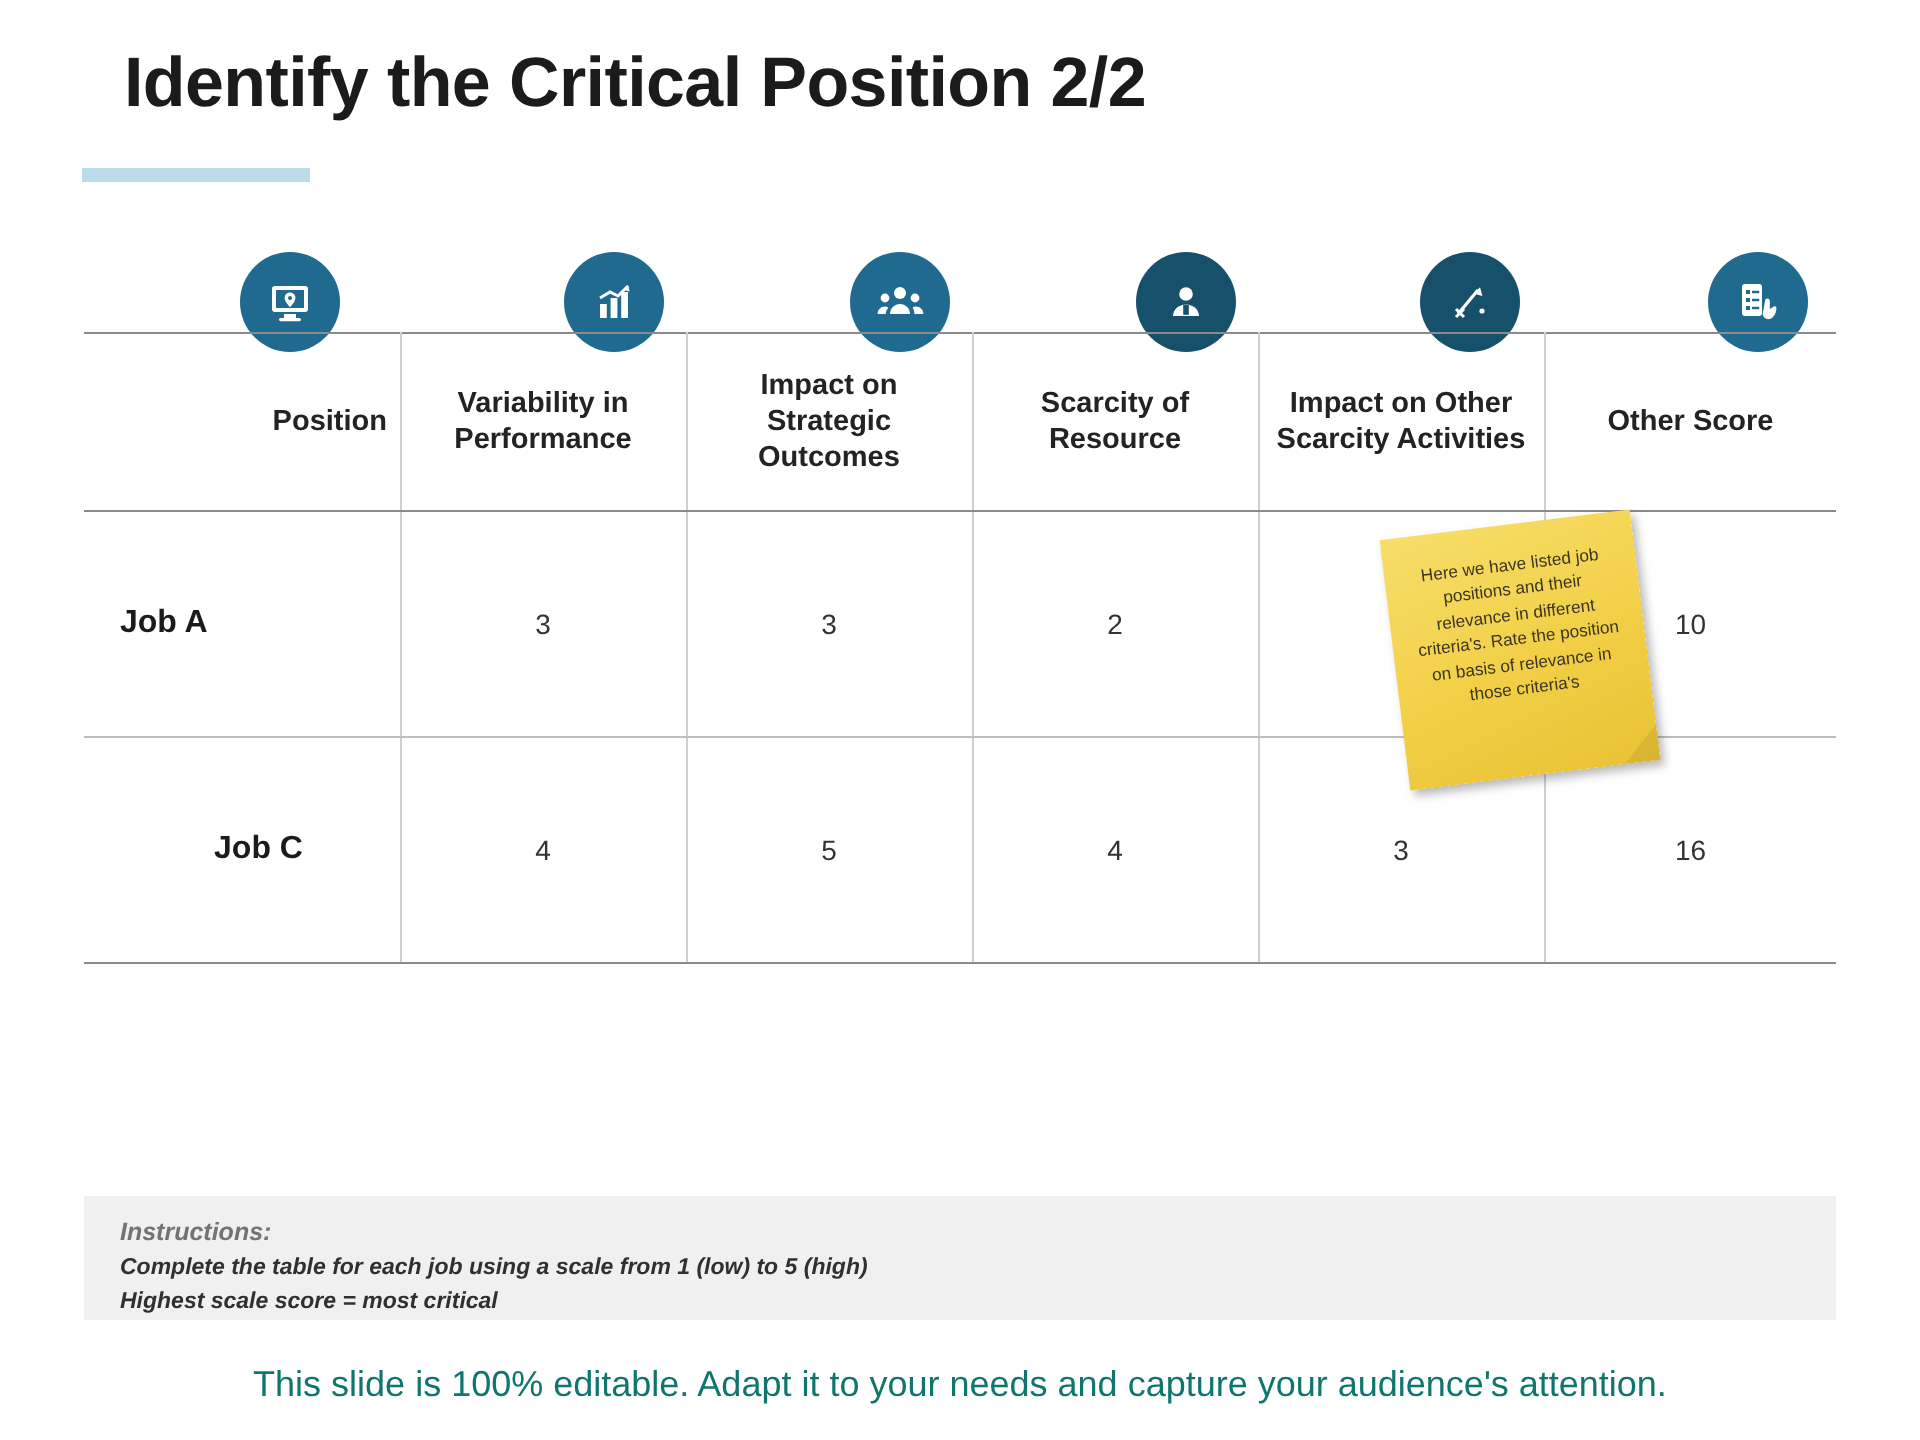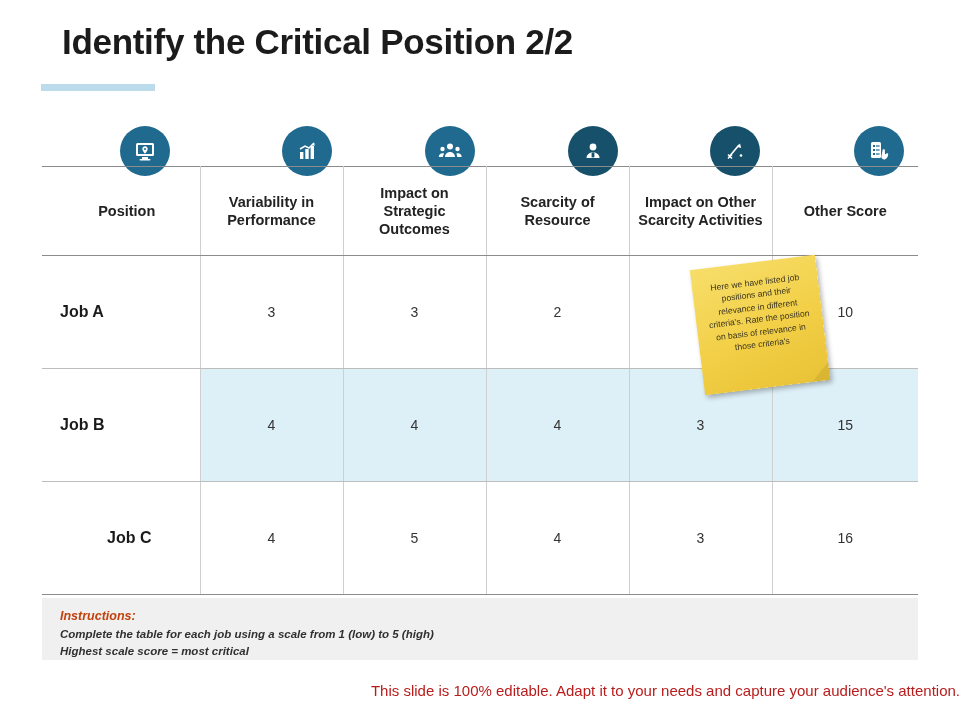--- a/index.html
+++ b/index.html
@@ -87,21 +87,21 @@
     border-bottom: 1px solid #8b8b8b;
     height: 88px;
     font-size: 14.5px;
     font-weight: bold;
     color: #232323;
     text-align: center;
     padding: 0 6px;
     line-height: 1.25;
   }
   table.matrix thead th.first-col {
-    text-align: center;
+    text-align: right;
     padding-left: 18px;
     border-left: none;
     margin-top: 36px;
   }
   table.matrix thead th.last-col { border-right: none; }
 
   table.matrix tbody td {
     height: 110px;
     text-align: center;
     font-size: 14px;
@@ -157,40 +157,40 @@
     width: 876px;
     height: 62px;
     background: #f0f0f0;
     box-sizing: border-box;
     padding: 11px 0 0 18px;
   }
   .instructions .ins-title {
     font-size: 12.5px;
     font-weight: bold;
     font-style: italic;
-    color: #c2410c;
+    color: #737373;
     margin-bottom: 3px;
   }
   .instructions .ins-line {
     font-size: 11.5px;
     font-style: italic;
     font-weight: bold;
     color: #303030;
     line-height: 1.45;
   }
 
   
   .footer {
     position: absolute;
     left: 0;
     top: 682px;
     width: 960px;
-    text-align: right;
-    font-size: 15px;
-    color: #b91c1c;
+    text-align: center;
+    font-size: 18px;
+    color: #0f766e;
   }
 </style>
 </head>
 <body>
 
 <div class="slide">
 
   <div class="title">Identify the Critical Position 2/2</div>
   <div class="title-underline"></div>
 
@@ -282,28 +282,20 @@
       </thead>
       <tbody>
         <tr>
           <td class="first-col">Job A</td>
           <td>3</td>
           <td>3</td>
           <td>2</td>
           <td>2</td>
           <td class="last-col">10</td>
         </tr>
-        <tr class="highlight">
-          <td class="first-col">Job B</td>
-          <td>4</td>
-          <td>4</td>
-          <td>4</td>
-          <td>3</td>
-          <td class="last-col">15</td>
-        </tr>
         <tr>
           <td class="first-col">Job C</td>
           <td>4</td>
           <td>5</td>
           <td>4</td>
           <td>3</td>
           <td class="last-col">16</td>
         </tr>
       </tbody>
     </table>

